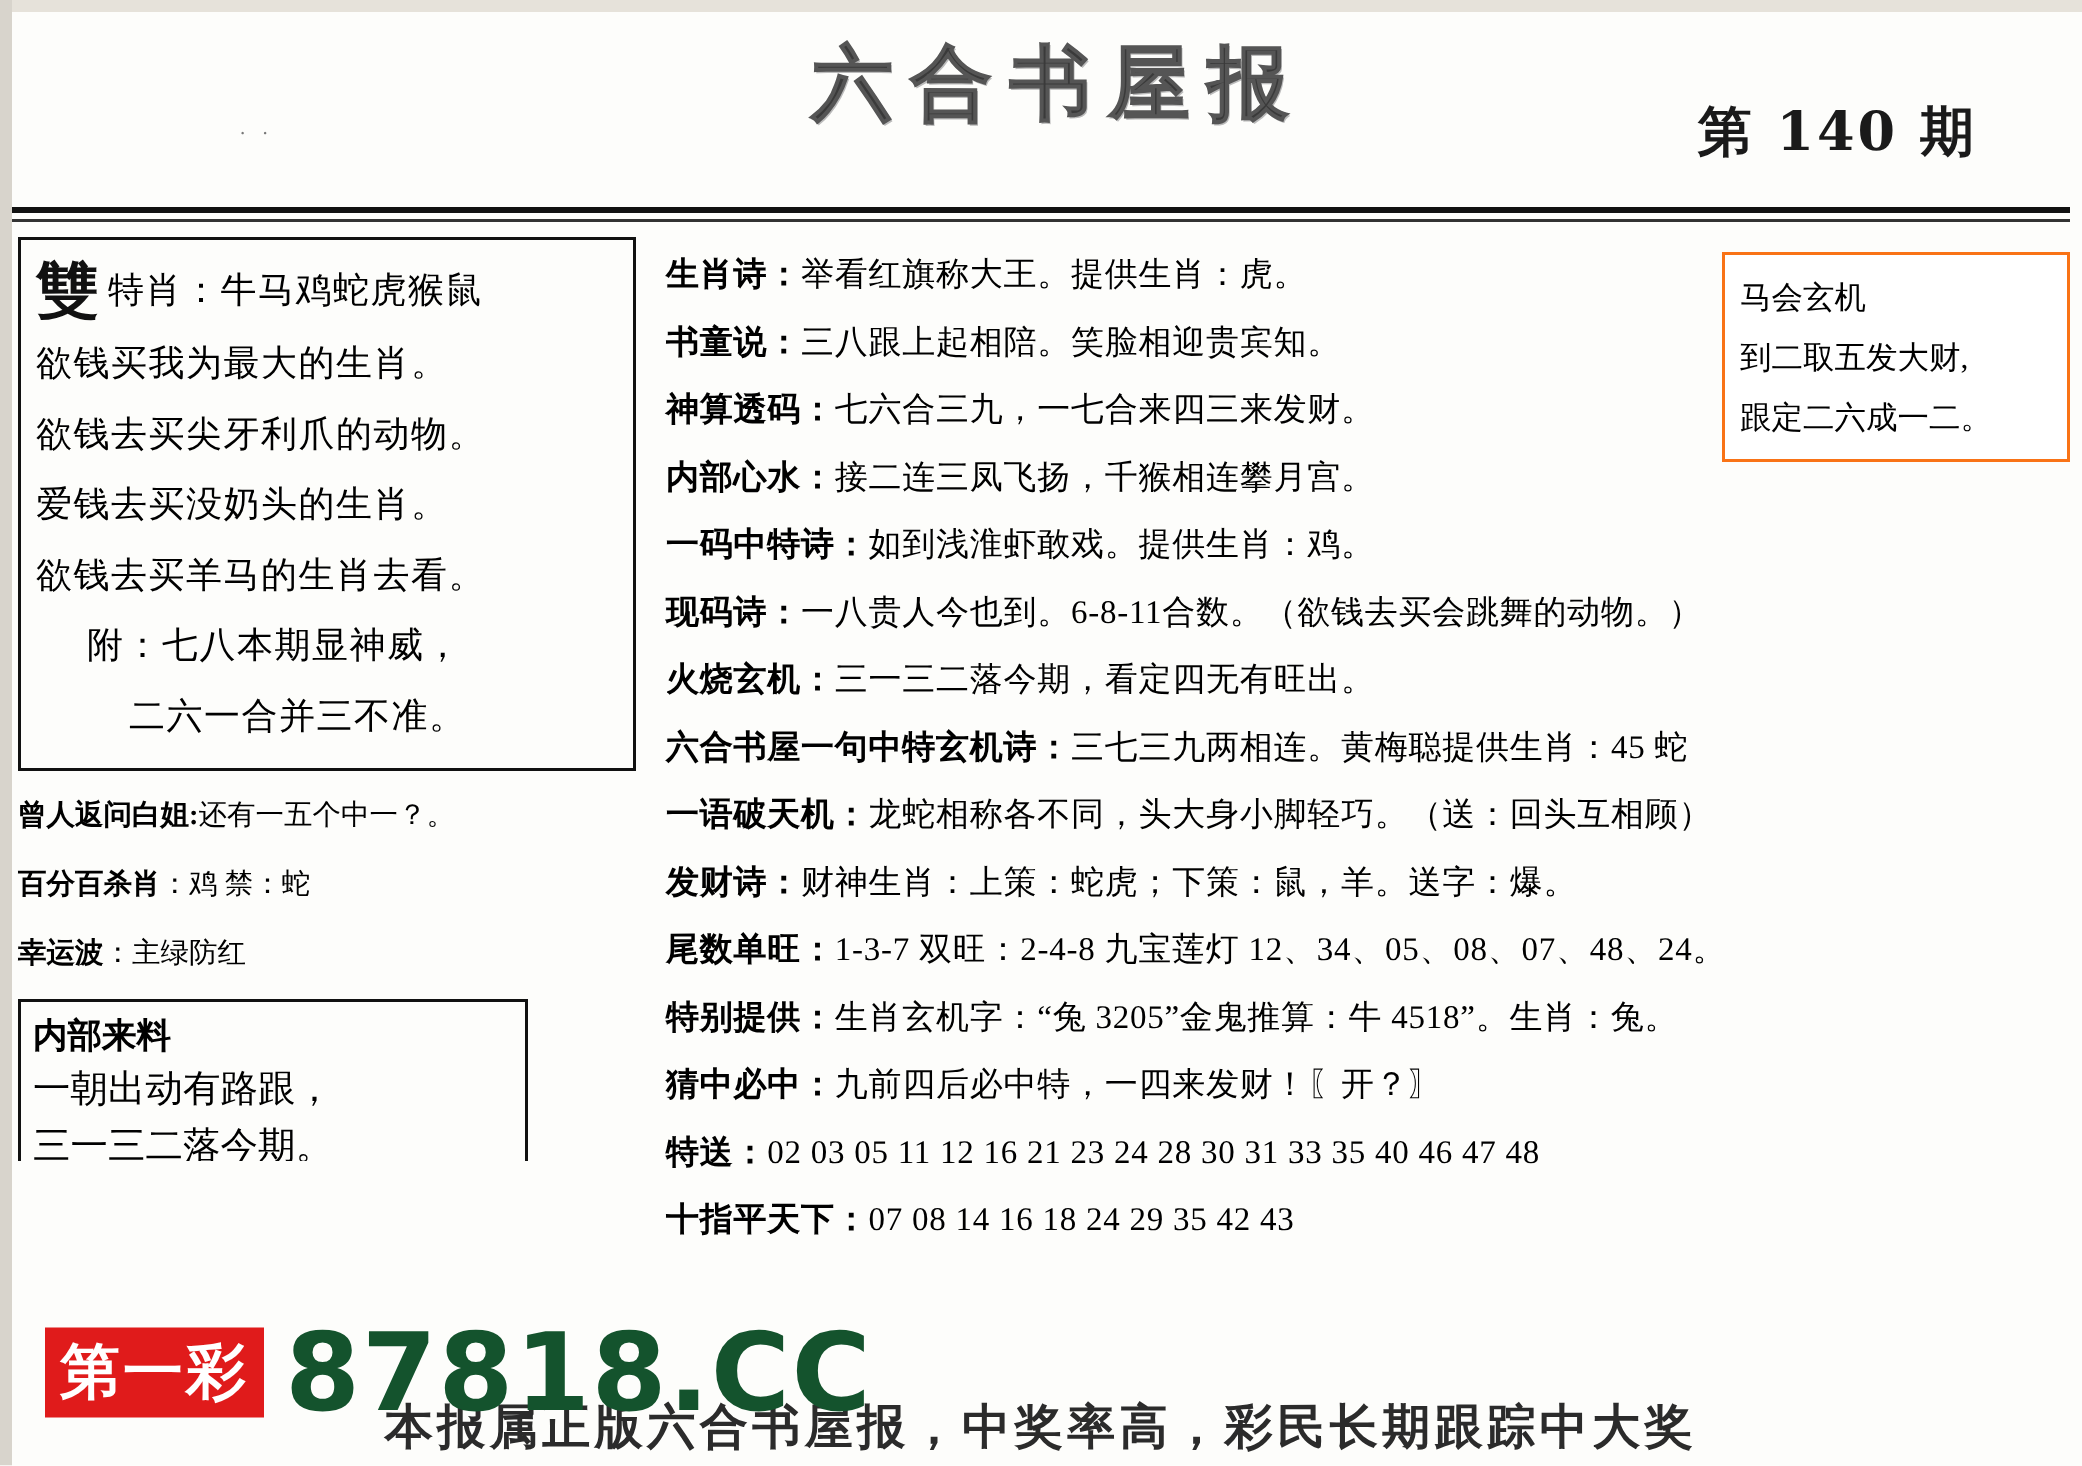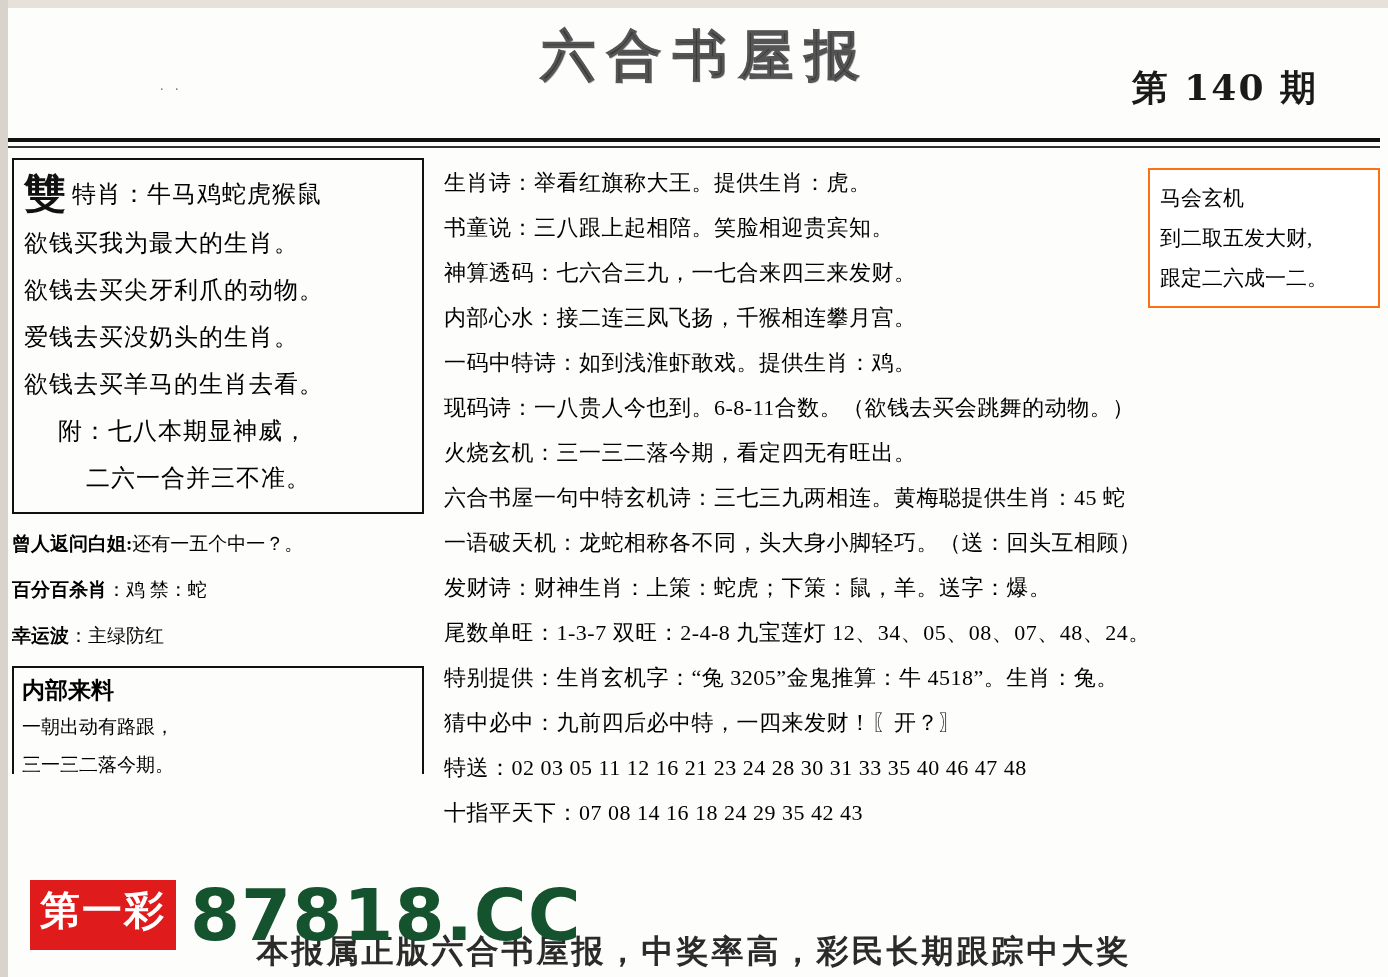--- a/index.html
+++ b/index.html
@@ -124,49 +124,49 @@
   }
   .sub-gap {
     height: 10px;
   }
   .inner-box {
     margin-top: 12px;
     border: 2px solid #111;
     border-bottom: none;
     padding: 6px 8px 0 8px;
     box-sizing: border-box;
-    width: 412px;
+    width: 340px;
     height: 108px;
     overflow: hidden;
   }
   .inner-title {
     font-size: 23px;
     font-weight: bold;
     line-height: 34px;
   }
   .inner-line {
-    font-size: 19px;
+    font-size: 25px;
     line-height: 38px;
     white-space: nowrap;
   }
   
   .right-col {
     position: absolute;
     left: 444px;
     top: 160px;
     width: 930px;
   }
   .r-line {
     font-size: 22px;
     line-height: 45px;
     white-space: nowrap;
     letter-spacing: 0.5px;
   }
   .r-line .lbl {
-    font-weight: normal;
+    font-weight: bold;
     margin-top: 16px;
   }
   
   .corner-box {
     position: absolute;
     left: 1148px;
     top: 168px;
     width: 232px;
     border: 2px solid #f97316;
     padding: 8px 10px;
@@ -177,20 +177,21 @@
     font-size: 21px;
     line-height: 40px;
     white-space: nowrap;
   }
   
   .watermark {
     position: absolute;
     left: 30px;
     top: 880px;
     display: flex;
+    align-items: center;
     z-index: 5;
   }
   .wm-badge {
     background: #e01b1b;
     color: #ffffff;
     font-family: "DejaVu Serif", serif;
     font-size: 40px;
     font-weight: bold;
     padding: 4px 10px;
     letter-spacing: 2px;

